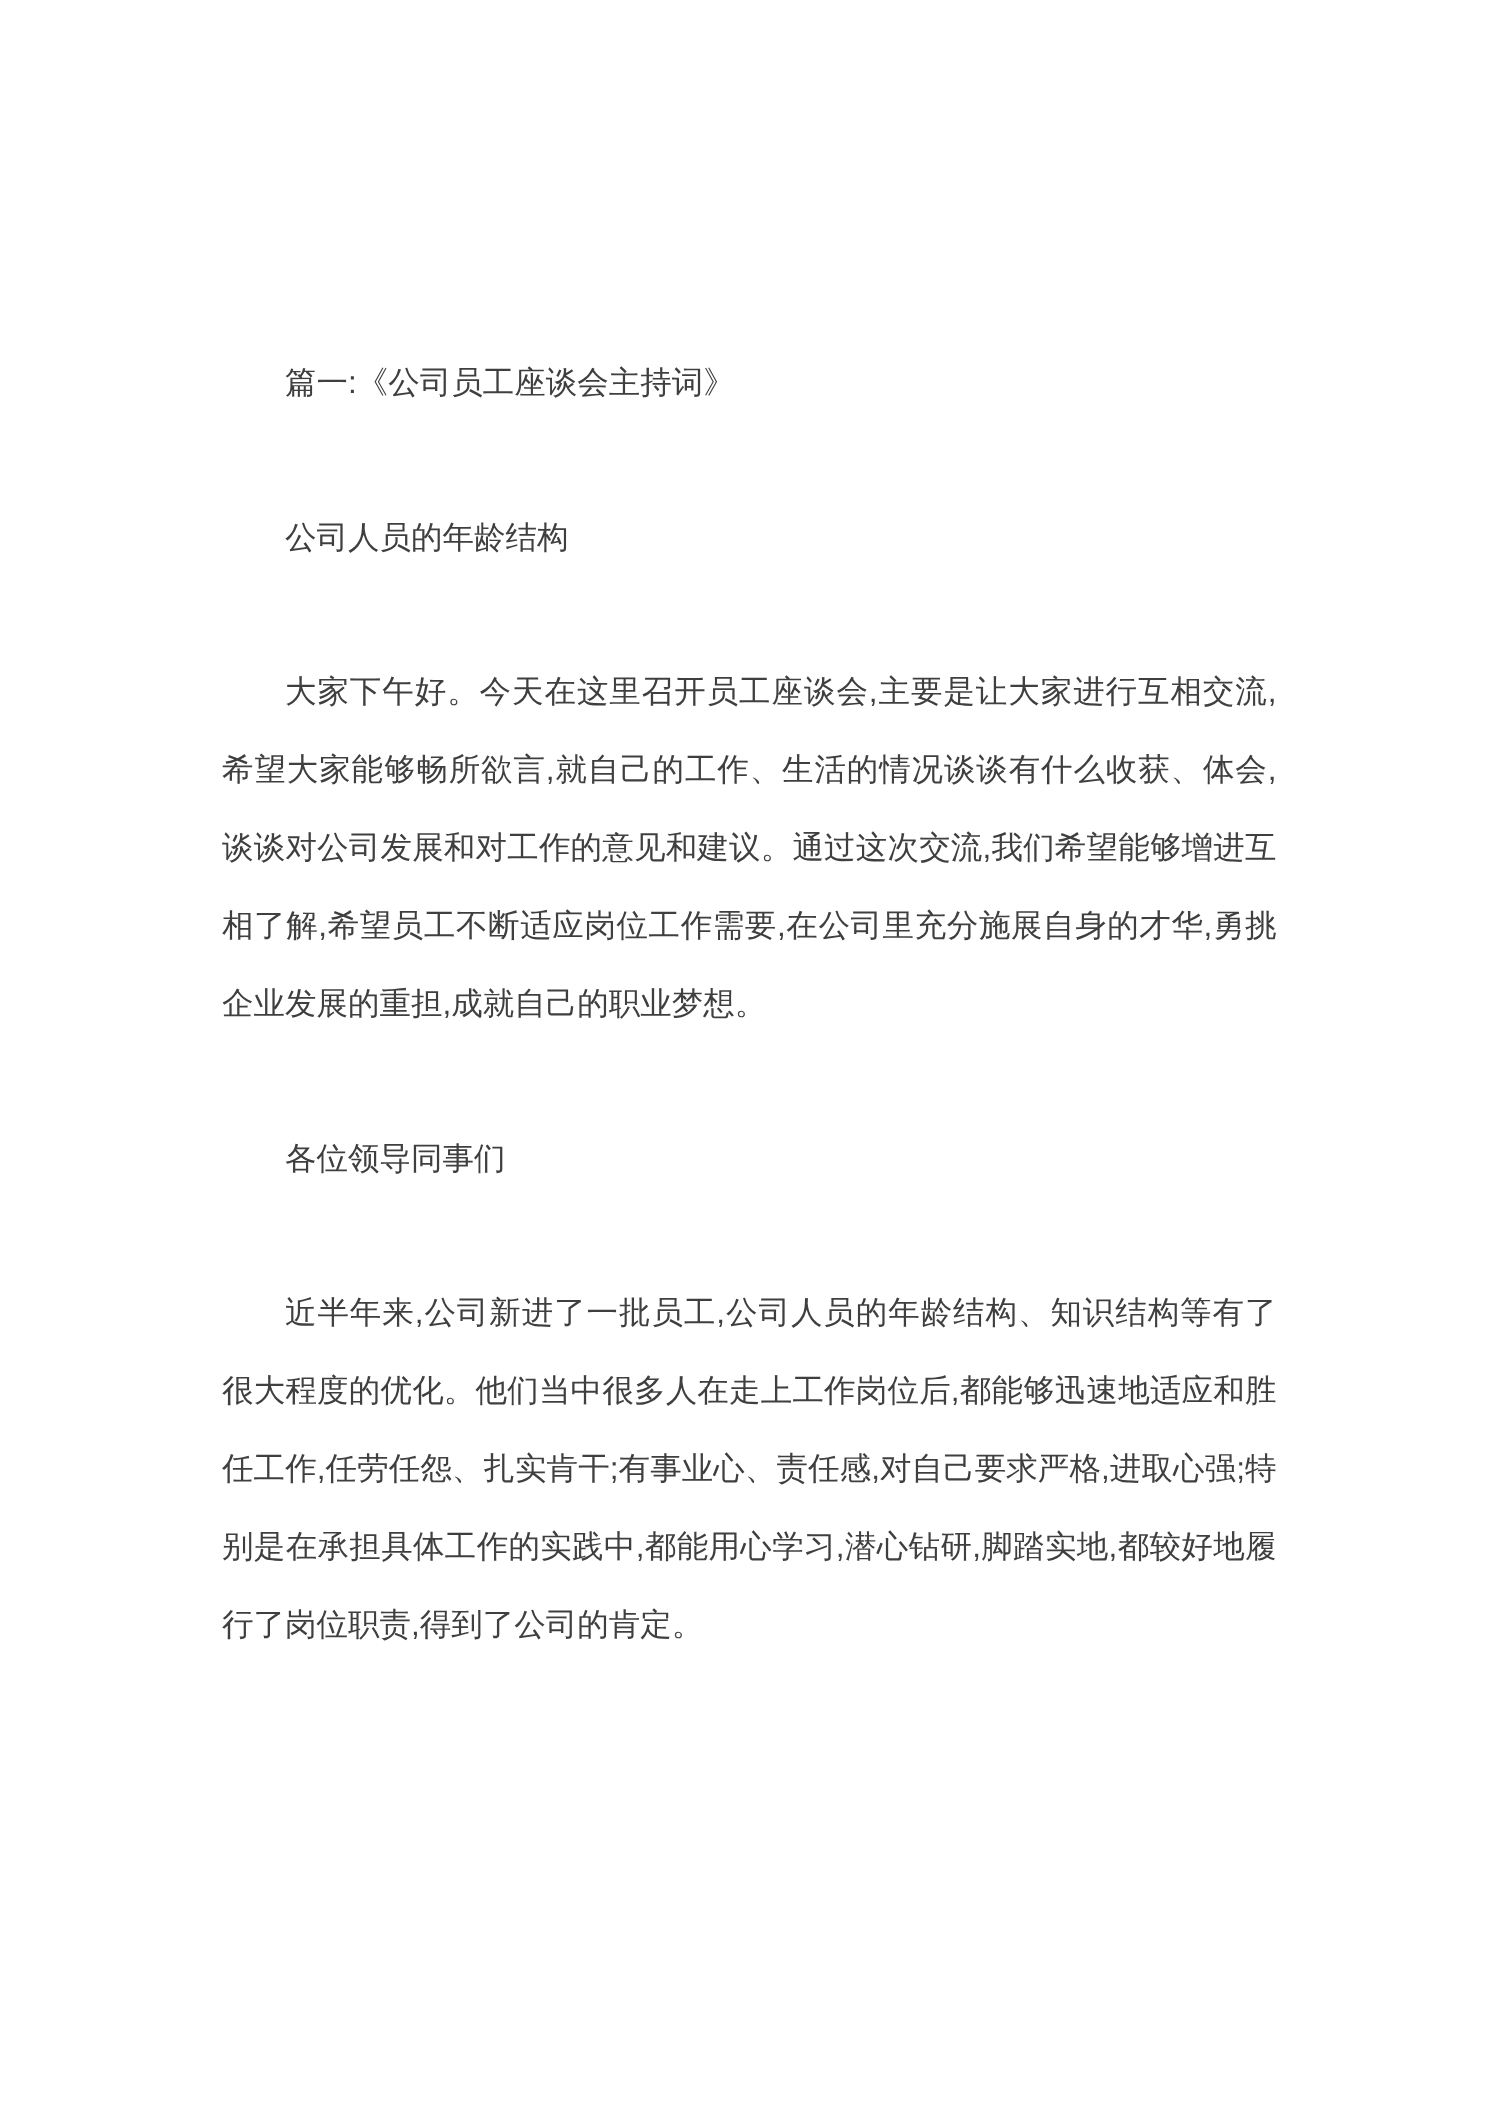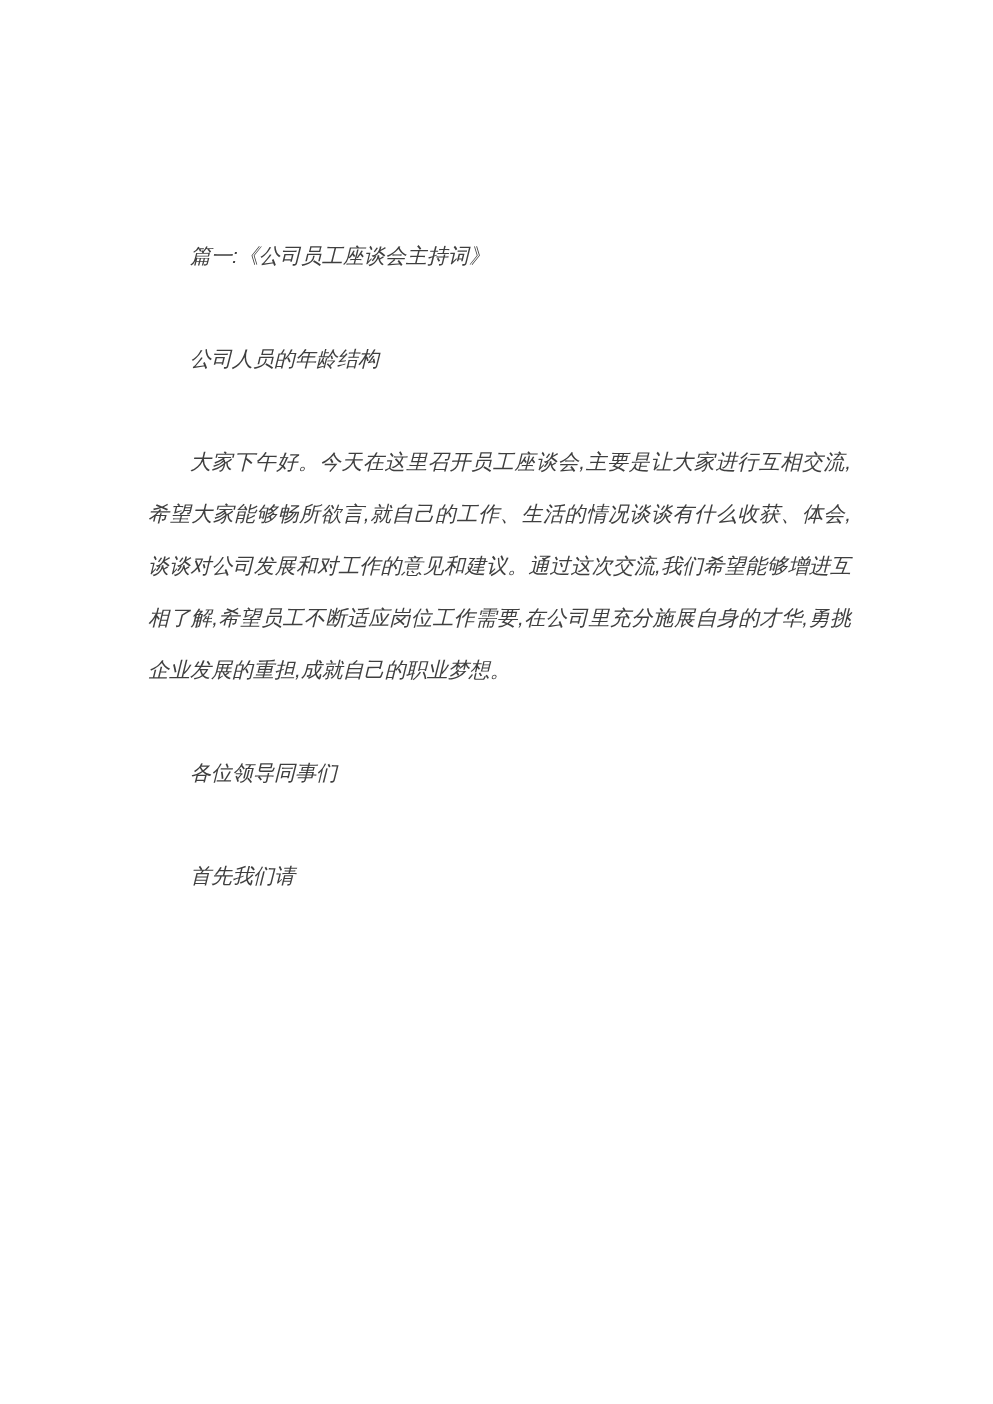--- a/index.html
+++ b/index.html
@@ -19,26 +19,25 @@
   }
   .doc-block {
     margin: 0 0 51px 0;
     font-size: 21px;
     line-height: 52px;
     font-weight: 300;
     color: #3f3f3f;
     text-align: justify;
     text-indent: 2em;
     letter-spacing: 0px;
-    font-style: italic;
     -webkit-font-smoothing: antialiased;
   }
 </style>
 </head>
 <body>
 
 <div class="page">
   <p class="doc-block">篇一:《公司员工座谈会主持词》</p>
   <p class="doc-block">公司人员的年龄结构</p>
   <p class="doc-block">大家下午好。今天在这里召开员工座谈会,主要是让大家进行互相交流,希望大家能够畅所欲言,就自己的工作、生活的情况谈谈有什么收获、体会,谈谈对公司发展和对工作的意见和建议。通过这次交流,我们希望能够增进互相了解,希望员工不断适应岗位工作需要,在公司里充分施展自身的才华,勇挑企业发展的重担,成就自己的职业梦想。</p>
   <p class="doc-block">各位领导同事们</p>
-  <p class="doc-block">首先我们请</p>
+  <p class="doc-block">近半年来,公司新进了一批员工,公司人员的年龄结构、知识结构等有了很大程度的优化。他们当中很多人在走上工作岗位后,都能够迅速地适应和胜任工作,任劳任怨、扎实肯干;有事业心、责任感,对自己要求严格,进取心强;特别是在承担具体工作的实践中,都能用心学习,潜心钻研,脚踏实地,都较好地履行了岗位职责,得到了公司的肯定。</p>
 </div>
 
 </body></html>

